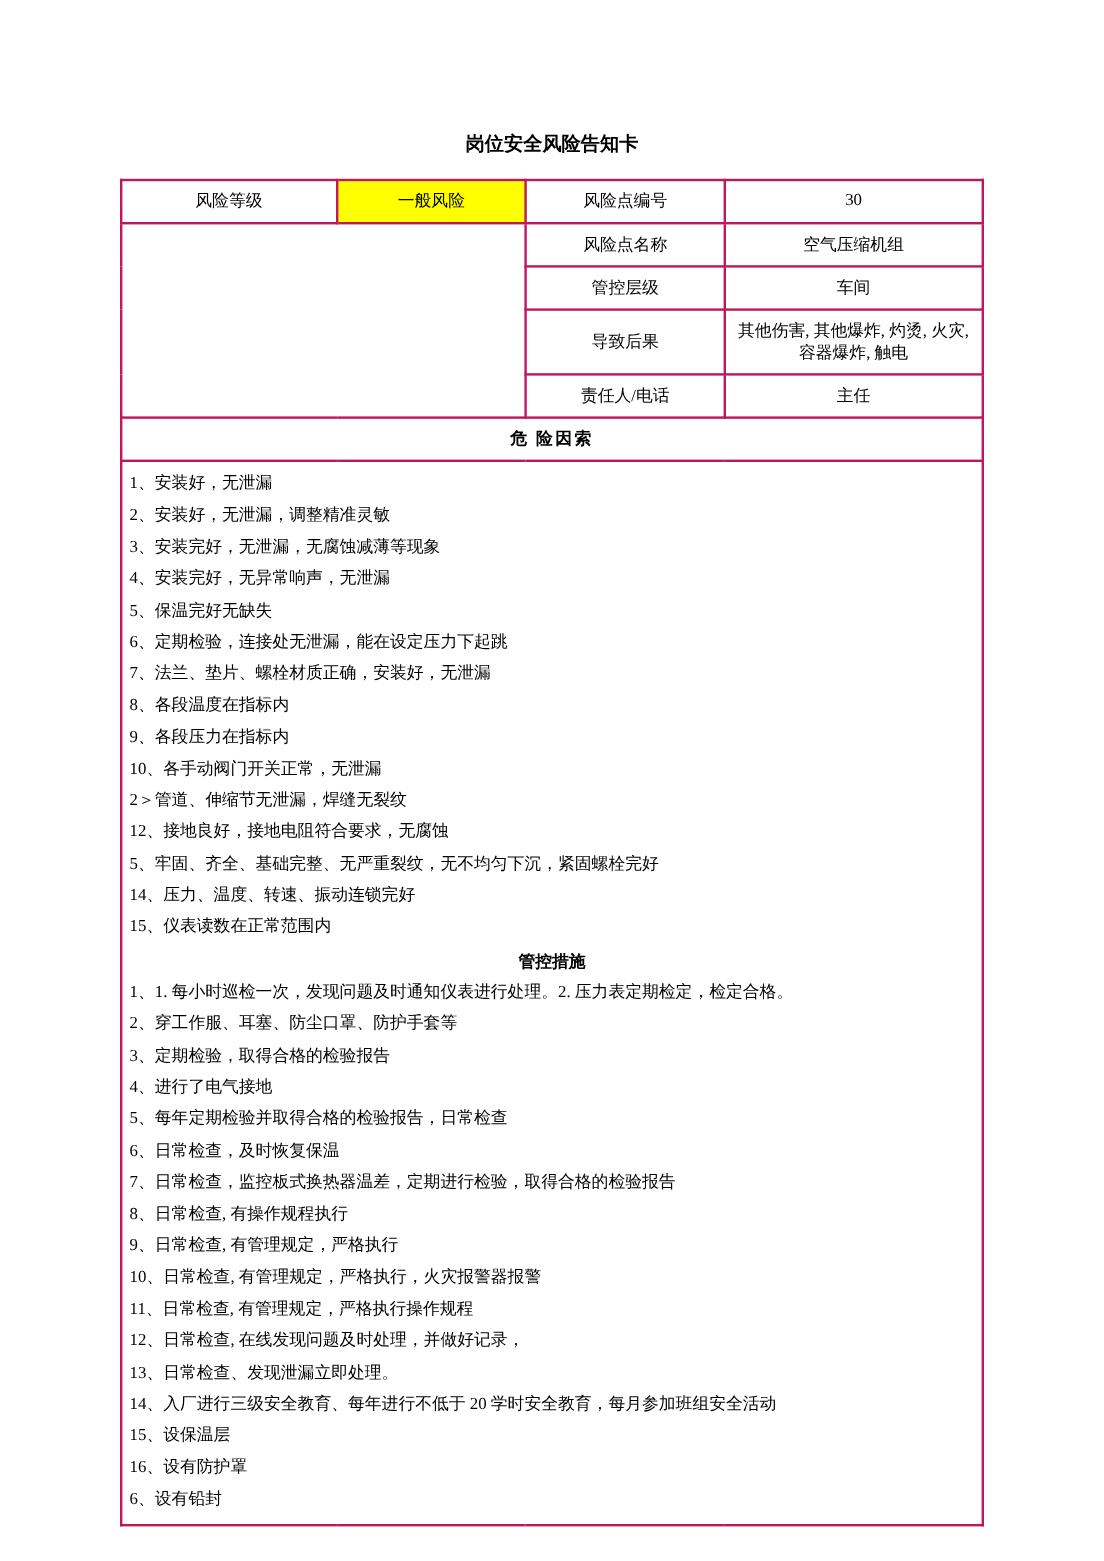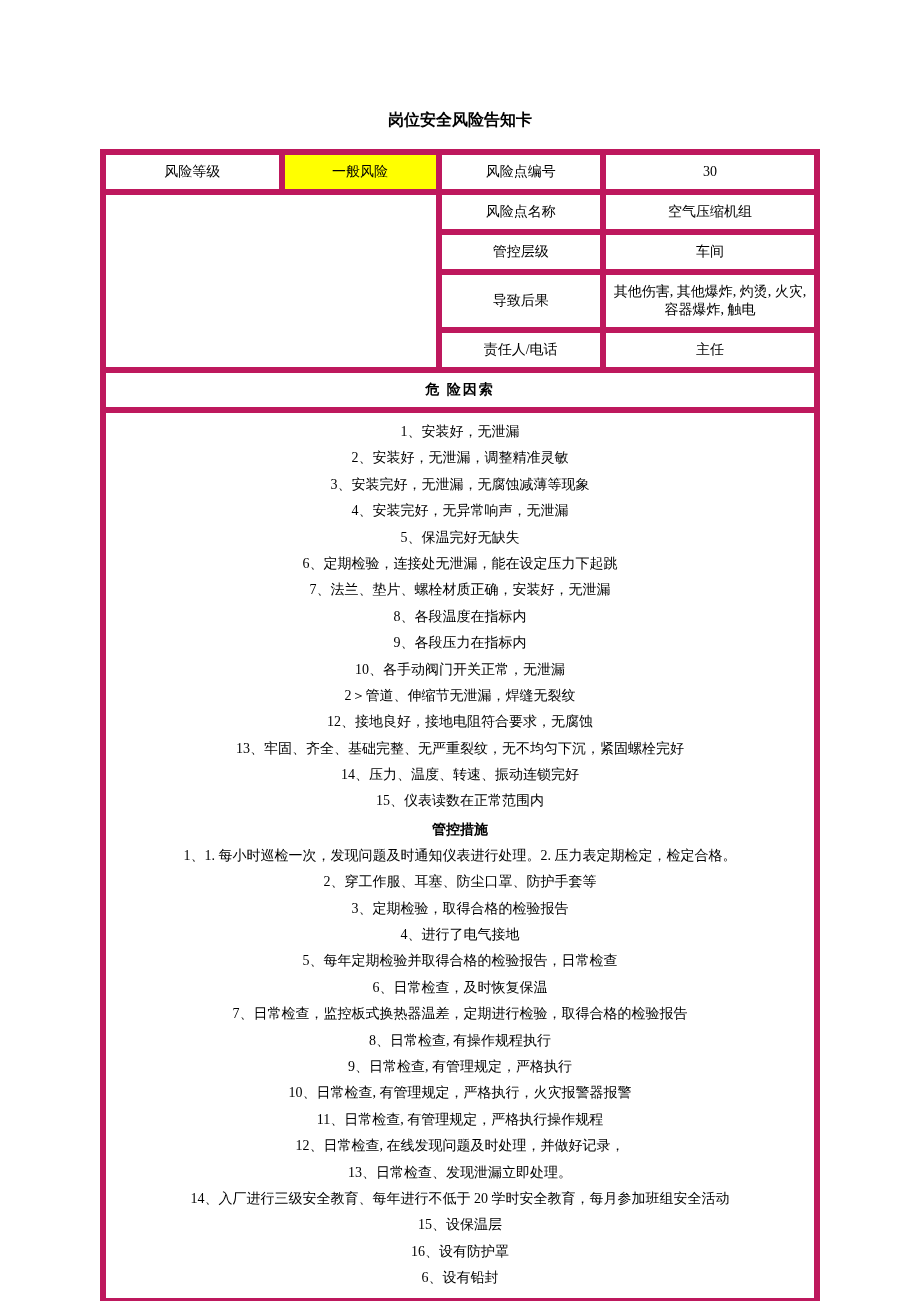--- a/index.html
+++ b/index.html
@@ -18,21 +18,21 @@
       text-align: center;
       font-size: 16px;
       font-weight: bold;
       margin-bottom: 18px;
     }
     table {
       border-collapse: collapse;
       width: 100%;
     }
     td {
-      border: 6px solid #be185d;
+      border: 2px solid #be185d;
       padding: 8px 6px;
       text-align: center;
       vertical-align: middle;
       font-size: 14px;
     }
     .highlight {
       background-color: #ffff00;
     }
     .section-header-row td {
       font-weight: bold;
@@ -45,21 +45,20 @@
       padding: 6px 0 4px 0;
     }
     .content-cell {
       text-align: left;
       vertical-align: top;
       padding: 6px 6px;
     }
     .content-cell .line {
       padding: 2px 0;
       line-height: 1.6;
-      text-align: center;
     }
     .underline-last {
     }
     .col-1 { width: 25%; }
     .col-2 { width: 22%; }
     .col-3 { width: 23%; text-align: center; }
     .col-4 { width: 30%; }
   </style>
 </head>
 <body>
@@ -102,21 +101,21 @@
             <div class="line">3、安装完好，无泄漏，无腐蚀减薄等现象</div>
             <div class="line">4、安装完好，无异常响声，无泄漏</div>
             <div class="line">5、保温完好无缺失</div>
             <div class="line">6、定期检验，连接处无泄漏，能在设定压力下起跳</div>
             <div class="line">7、法兰、垫片、螺栓材质正确，安装好，无泄漏</div>
             <div class="line">8、各段温度在指标内</div>
             <div class="line">9、各段压力在指标内</div>
             <div class="line">10、各手动阀门开关正常，无泄漏</div>
             <div class="line">2＞管道、伸缩节无泄漏，焊缝无裂纹</div>
             <div class="line">12、接地良好，接地电阻符合要求，无腐蚀</div>
-            <div class="line">13、牢固、齐全、基础完整、无严重裂纹，无不均匀下沉，紧固螺栓完好</div>
+            <div class="line">5、牢固、齐全、基础完整、无严重裂纹，无不均匀下沉，紧固螺栓完好</div>
             <div class="line">14、压力、温度、转速、振动连锁完好</div>
           </div>
       <div class="line underline-last">15、仪表读数在正常范围内</div>
       <div class="section-header-inline">管控措施</div>
       <div id="control-measures-list">
             <div class="line">1、1. 每小时巡检一次，发现问题及时通知仪表进行处理。2. 压力表定期检定，检定合格。</div>
             <div class="line">2、穿工作服、耳塞、防尘口罩、防护手套等</div>
             <div class="line">3、定期检验，取得合格的检验报告</div>
             <div class="line">4、进行了电气接地</div>
             <div class="line">5、每年定期检验并取得合格的检验报告，日常检查</div>

